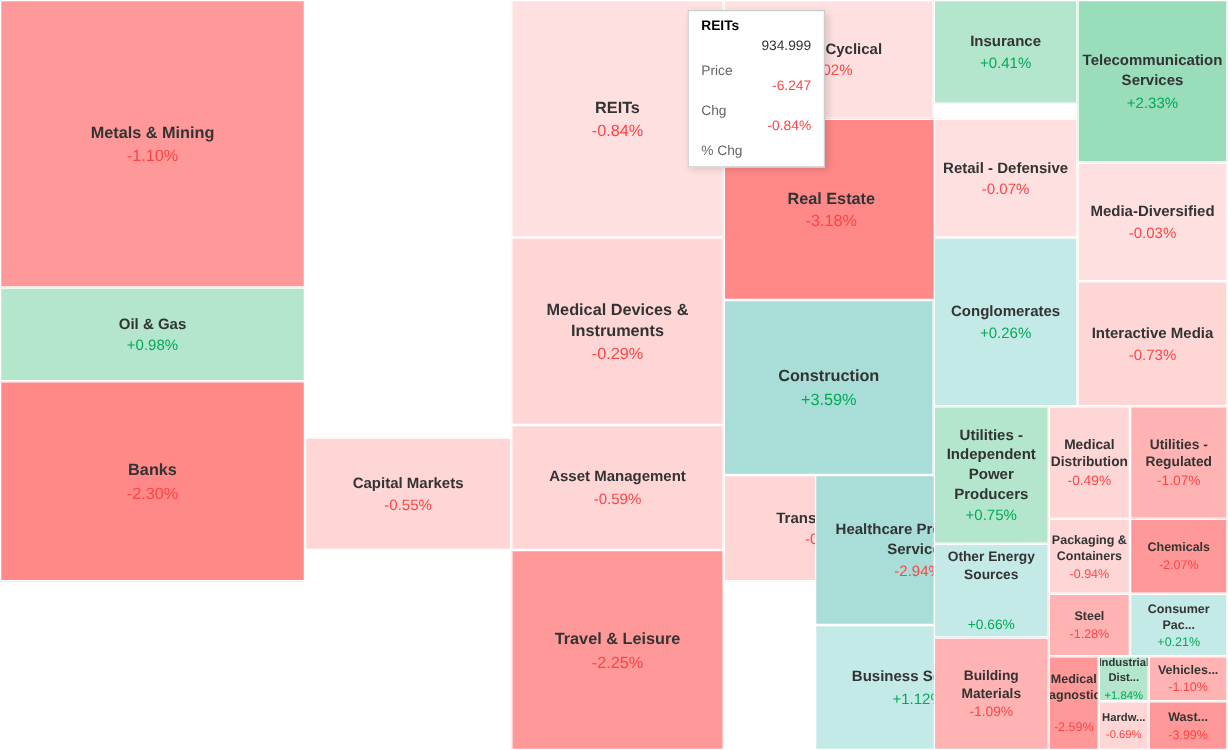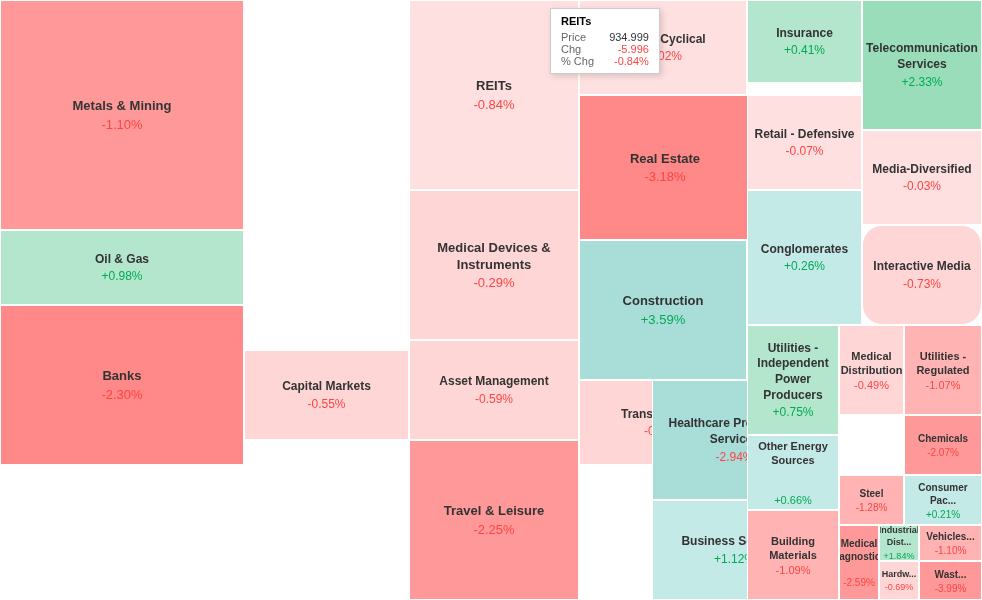--- a/index.html
+++ b/index.html
@@ -55,38 +55,38 @@
       background: white;
       border: 1px solid #ccc;
       padding: 6px 10px;
       font-size: 11px;
       z-index: 100;
       pointer-events: none;
       box-shadow: 2px 2px 6px rgba(0,0,0,0.15);
     }
     .tooltip .tt-title { font-weight: bold; margin-bottom: 4px; }
     .tooltip .tt-row { display: flex; justify-content: space-between; gap: 20px; }
-    .tooltip .tt-label { color: #666; }
+    .tooltip .tt-label { color: #666; margin-top: 20px; }
     .tooltip .tt-val { color: #333; }
     .tooltip .tt-val.neg { color: #ff4444; }
   </style>
 </head>
 <body>
 
 <div class="treemap-container">
 
   <div class="tooltip" style="top: 8px; left: 550px;">
     <div class="tt-title">REITs</div>
     <div class="tt-row">
       <span class="tt-label">Price</span>
       <span class="tt-val">934.999</span>
     </div>
     <div class="tt-row">
       <span class="tt-label">Chg</span>
-      <span class="tt-val neg">-5.996</span>
+      <span class="tt-val neg">-6.247</span>
     </div>
     <div class="tt-row">
       <span class="tt-label">% Chg</span>
       <span class="tt-val neg">-0.84%</span>
     </div>
   </div>
 
 <div class="cell bg-pink" style="left: 0px; top: 0px; width: 244px; height: 230px;">
       <div class="label" style="font-size: 13px; line-height: 1.3;">Metals &amp; Mining</div>
       <div class="value negative" style="font-size: 13px;">-1.10%</div>
@@ -168,32 +168,36 @@
       <div class="value negative" style="font-size: 11px;">-1.09%</div>
     </div>
     <div class="cell bg-green" style="left: 862px; top: 0px; width: 120px; height: 130px;">
       <div class="label" style="font-size: 12px; line-height: 1.3;">Telecommunication Services</div>
       <div class="value positive" style="font-size: 12px;">+2.33%</div>
     </div>
     <div class="cell bg-pale-pink" style="left: 862px; top: 130px; width: 120px; height: 95px;">
       <div class="label" style="font-size: 12px; line-height: 1.3;">Media-Diversified</div>
       <div class="value negative" style="font-size: 12px;">-0.03%</div>
     </div>
-    <div class="cell bg-very-light-pink" style="left: 862px; top: 225px; width: 120px; height: 100px; border-radius: 20px;">
+    <div class="cell bg-very-light-pink" style="left: 862px; top: 225px; width: 120px; height: 100px;">
       <div class="label" style="font-size: 12px; line-height: 1.3;">Interactive Media</div>
       <div class="value negative" style="font-size: 12px;">-0.73%</div>
     </div>
     <div class="cell bg-very-light-pink" style="left: 839px; top: 325px; width: 65px; height: 90px;">
       <div class="label" style="font-size: 11px; line-height: 1.3;">Medical Distribution</div>
       <div class="value negative" style="font-size: 11px;">-0.49%</div>
     </div>
     <div class="cell bg-light-pink" style="left: 904px; top: 325px; width: 78px; height: 90px;">
       <div class="label" style="font-size: 11px; line-height: 1.3;">Utilities - Regulated</div>
       <div class="value negative" style="font-size: 11px;">-1.07%</div>
     </div>
+    <div class="cell bg-very-light-pink" style="left: 839px; top: 415px; width: 65px; height: 60px;">
+      <div class="label" style="font-size: 10px; line-height: 1.3;">Packaging &amp; Containers</div>
+      <div class="value negative" style="font-size: 10px;">-0.94%</div>
+    </div>
     <div class="cell bg-pink" style="left: 904px; top: 415px; width: 78px; height: 60px;">
       <div class="label" style="font-size: 10px; line-height: 1.3;">Chemicals</div>
       <div class="value negative" style="font-size: 10px;">-2.07%</div>
     </div>
     <div class="cell bg-light-pink" style="left: 839px; top: 475px; width: 65px; height: 50px;">
       <div class="label" style="font-size: 10px; line-height: 1.3;">Steel</div>
       <div class="value negative" style="font-size: 10px;">-1.28%</div>
     </div>
     <div class="cell bg-pale-teal" style="left: 904px; top: 475px; width: 78px; height: 50px;">
       <div class="label" style="font-size: 10px; line-height: 1.3;">Consumer Pac...</div>

